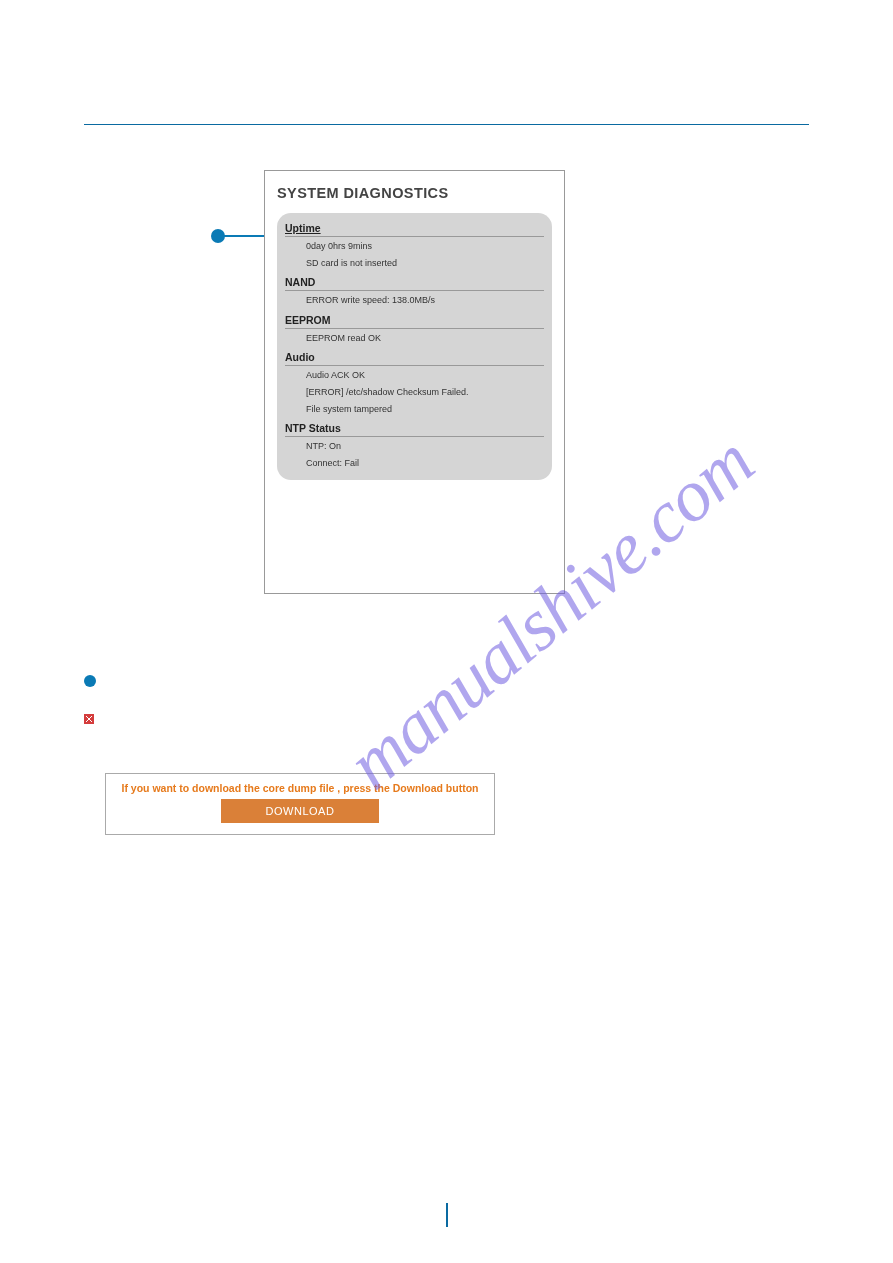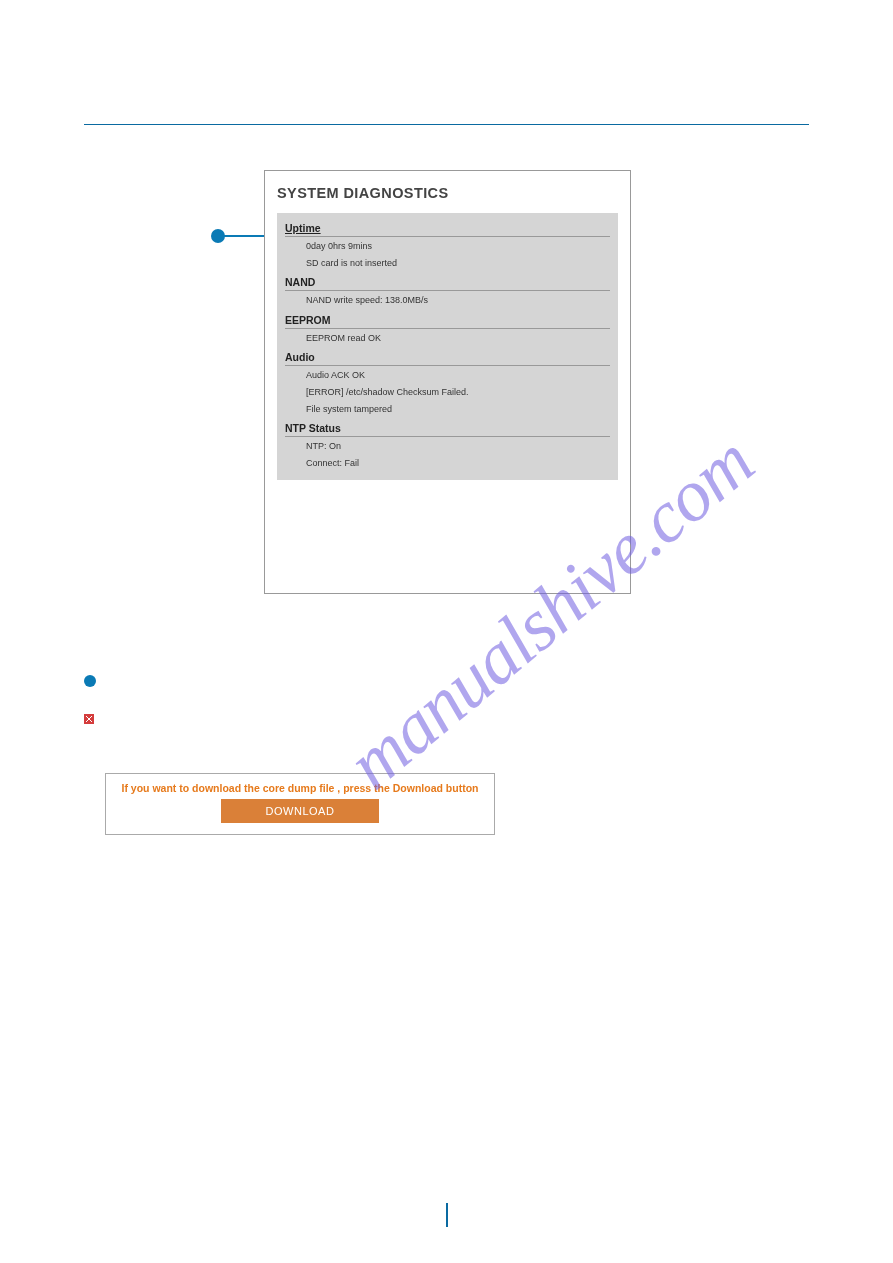--- a/index.html
+++ b/index.html
@@ -17,38 +17,39 @@
     top: 124px;
     left: 84px;
     right: 84px;
     height: 1px;
     background: #0a6aa1;
   }
   .panel-outer {
     position: absolute;
     top: 170px;
     left: 264px;
-    width: 367px;
+    width: 301px;
     height: 424px;
     border: 1px solid #999;
     background: #fff;
     padding: 14px 12px;
   }
   .panel-title {
     font-size: 14.5px;
     font-weight: bold;
     color: #444;
     margin-bottom: 12px;
     letter-spacing: 0.4px;
   }
   .panel-inner {
     background: #d5d5d5;
     padding: 6px 8px 10px 8px;
     font-size: 9px;
     color: #333;
+    border-radius: 14px;
   }
   .section-header {
     font-weight: bold;
     font-size: 10.5px;
     color: #222;
     border-bottom: 1px solid #999;
     padding: 3px 0 2px 0;
     margin-top: 3px;
   }
   .section-header.first { margin-top: 0; text-decoration: underline; }
@@ -176,21 +177,21 @@
   <div class="panel-title">SYSTEM DIAGNOSTICS</div>
 
   <div class="panel-inner">
 
     <div class="section-header first">Uptime</div>
     <div class="section-value">0day 0hrs 9mins</div>
 
     <div class="section-value">SD card is not inserted</div>
 
     <div class="section-header">NAND</div>
-    <div class="section-value">NAND write speed: 138.0MB/s</div>
+    <div class="section-value">ERROR write speed: 138.0MB/s</div>
 
     <div class="section-header">EEPROM</div>
     <div class="section-value">EEPROM read OK</div>
 
     <div class="section-header">Audio</div>
     <div class="section-value">Audio ACK OK</div>
 
     <div class="section-value">[ERROR] /etc/shadow Checksum Failed.</div>
     <div class="section-value">File system tampered</div>
 

